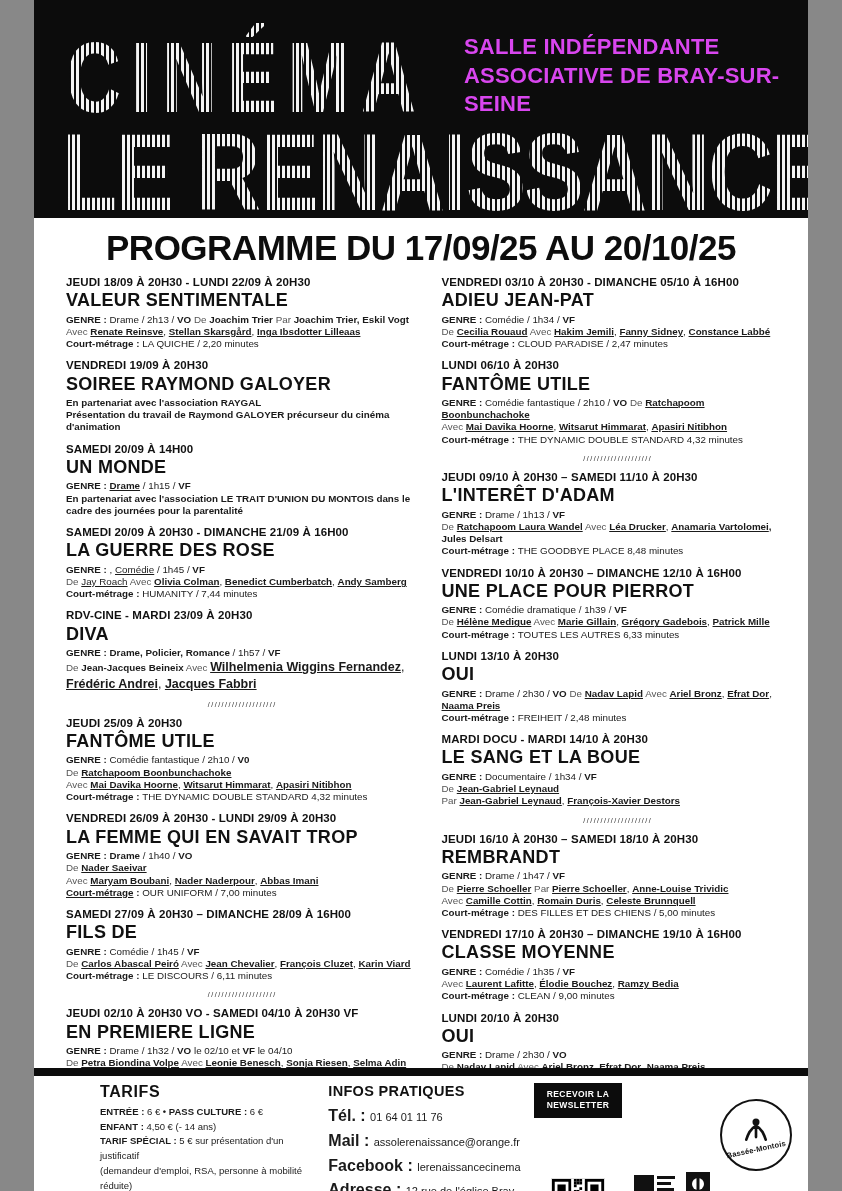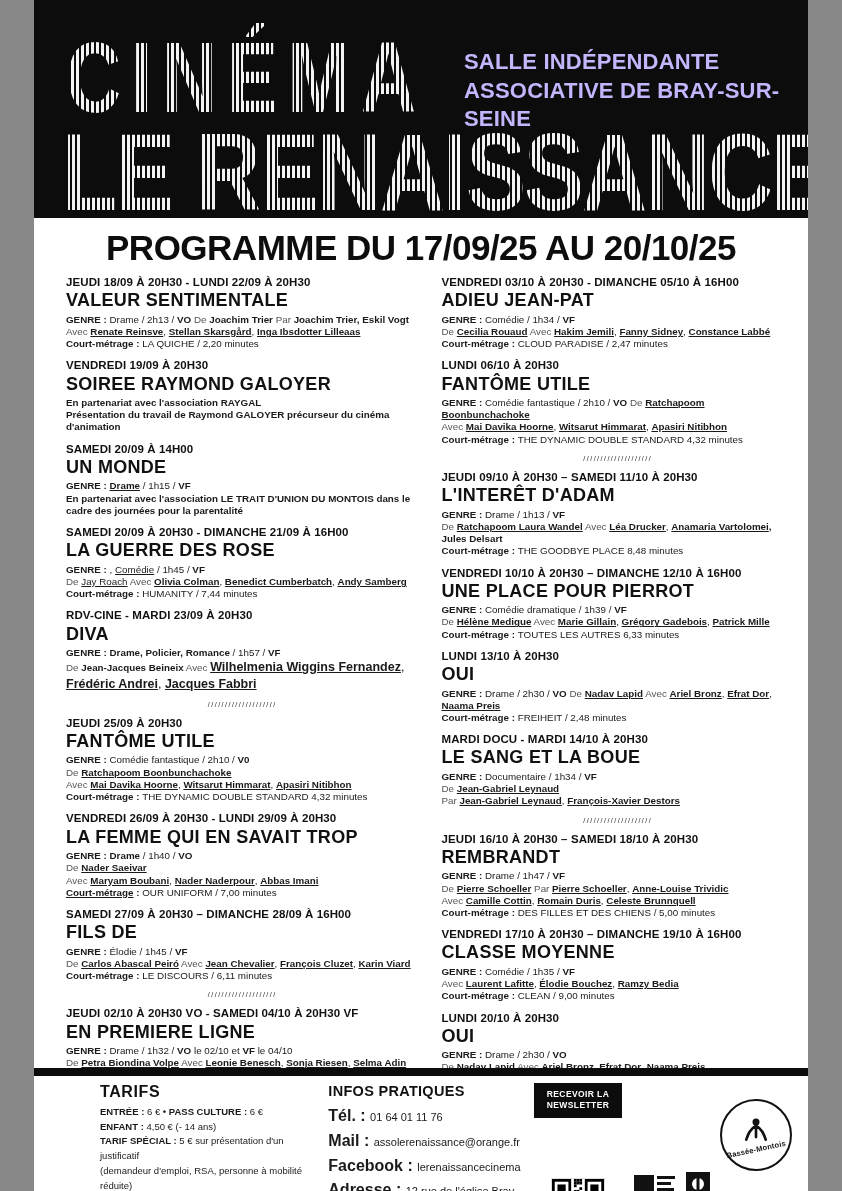--- a/index.html
+++ b/index.html
@@ -12,21 +12,21 @@
   .masthead { position:relative; background:#0c0c0c; height:218px; overflow:hidden; }
   .deco { font-weight:bold; white-space:nowrap; color:#fff; }
   @supports ((-webkit-background-clip:text) or (background-clip:text)) {
     .deco {
       background-image:repeating-linear-gradient(90deg,#f4f4f4 0px,#f4f4f4 2.6px,#0c0c0c 2.6px,#0c0c0c 5px);
       -webkit-background-clip:text; background-clip:text; color:transparent;
     }
   }
   .cinema { position:absolute; left:32px; top:20px; font-size:76px; letter-spacing:10px;
             transform:scaleY(1.32); transform-origin:top left; }
-  .subtitle { position:absolute; left:430px; top:48px; color:#c4b5fd; font-weight:bold;
+  .subtitle { position:absolute; left:430px; top:33px; color:#d946ef; font-weight:bold;
               font-size:22px; line-height:1.3; letter-spacing:0.2px; }
   .renaissance { position:absolute; left:28px; top:110px; font-size:90px; letter-spacing:-2px;
                  transform:scaleY(1.22); transform-origin:top left; }
 
   
   .program-title { text-align:center; font-size:35px; font-weight:bold; letter-spacing:-0.5px;
                    color:#0d0d0d; padding:10px 12px 6px; }
 
   
   .columns { display:flex; gap:23px; padding:2px 14px 0 32px; height:795px; overflow:hidden; }
@@ -125,21 +125,21 @@
           <div class="film-date">VENDREDI 26/09 À 20H30 - LUNDI 29/09 À 20H30</div>
           <h3 class="film-title">LA FEMME QUI EN SAVAIT TROP</h3>
           <div class="detail-line"><span class="b">GENRE : </span><span class="b">Drame</span><span> / 1h40 / </span><span class="b">VO</span></div>
           <div class="detail-line"><span class="lt">De </span><span class="b u"> Nader Saeivar</span></div>
           <div class="detail-line"><span class="lt">Avec </span><span class="b u">Maryam Boubani</span><span>, </span><span class="b u">Nader Naderpour</span><span>, </span><span class="b u">Abbas Imani</span></div>
           <div class="detail-line"><span class="b u">Court-métrage</span><span class="b"> : </span><span>OUR UNIFORM / 7,00 minutes</span></div>
         </article>
         <article class="film">
           <div class="film-date">SAMEDI 27/09 À 20H30 – DIMANCHE 28/09 À 16H00</div>
           <h3 class="film-title">FILS DE</h3>
-          <div class="detail-line"><span class="b">GENRE : </span><span>Élodie / 1h45 / </span><span class="b">VF</span></div>
+          <div class="detail-line"><span class="b">GENRE : </span><span>Comédie / 1h45 / </span><span class="b">VF</span></div>
           <div class="detail-line"><span class="lt">De </span><span class="b u">Carlos Abascal Peiró</span><span> </span><span class="lt">Avec </span><span class="b u">Jean Chevalier</span><span>, </span><span class="b u">François Cluzet</span><span>, </span><span class="b u">Karin Viard</span></div>
           <div class="detail-line"><span class="b">Court-métrage : </span><span>LE DISCOURS / 6,11 minutes</span></div>
         </article>
         <div class="slash-divider">////////////////////</div>
         <article class="film">
           <div class="film-date">JEUDI 02/10 À 20H30 VO - SAMEDI 04/10 À 20H30 VF</div>
           <h3 class="film-title">EN PREMIERE LIGNE</h3>
           <div class="detail-line"><span class="b">GENRE : </span><span>Drame / 1h32 / </span><span class="b">VO</span><span> le 02/10 et </span><span class="b">VF</span><span> le 04/10</span></div>
           <div class="detail-line"><span class="lt">De </span><span class="b u">Petra Biondina Volpe</span><span> </span><span class="lt">Avec </span><span class="b u">Leonie Benesch</span><span>, </span><span class="b u">Sonja Riesen</span><span>, </span><span class="b u">Selma Adin</span></div>
         </article>

